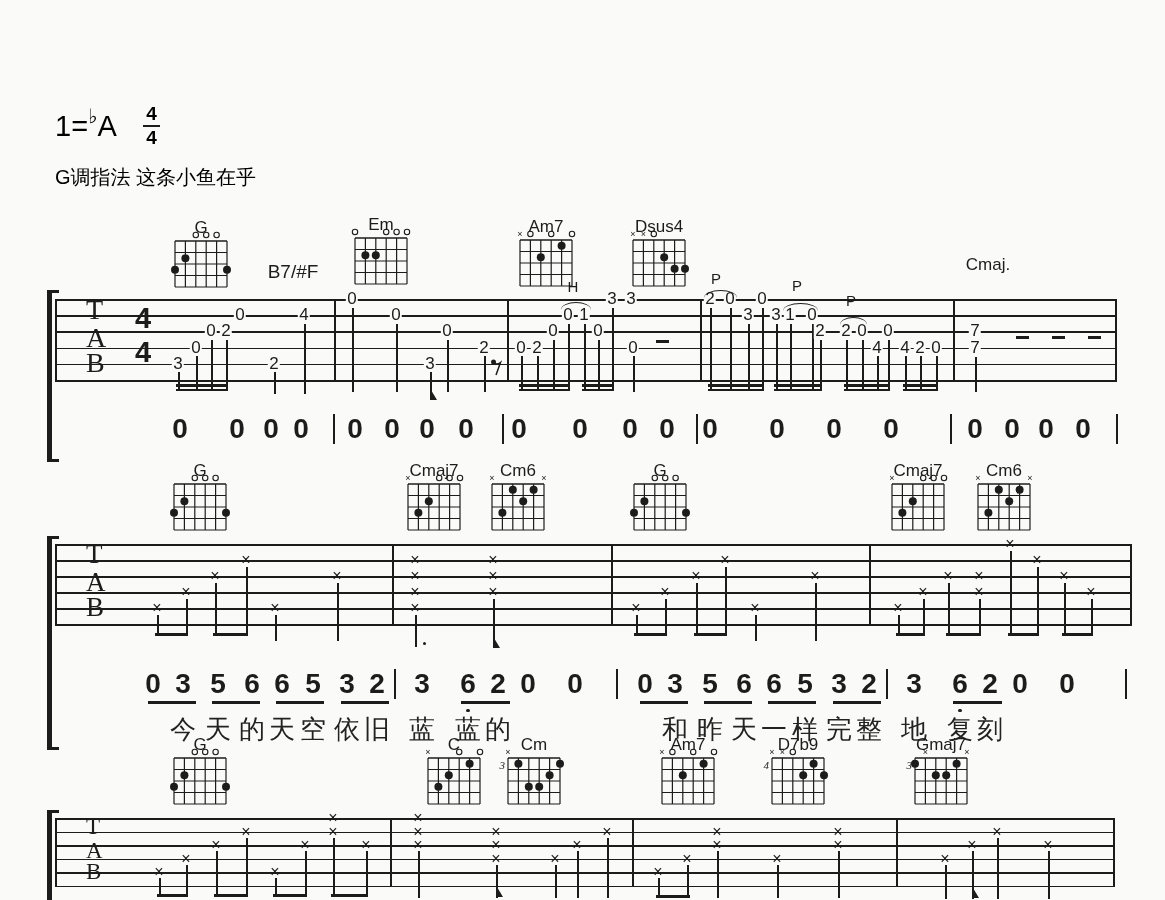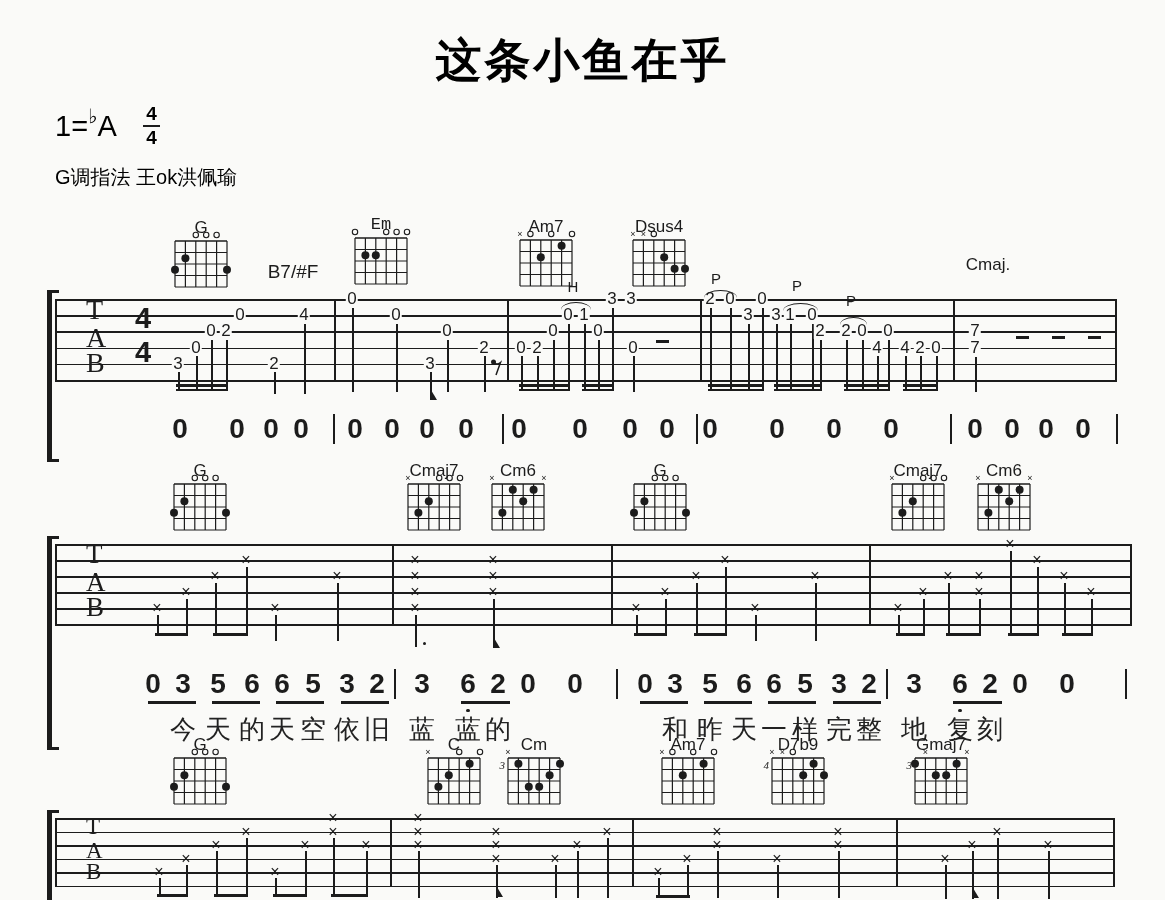--- a/index.html
+++ b/index.html
@@ -32,30 +32,29 @@
   .frac{display:inline-block;margin-left:20px;text-align:center;vertical-align:top;position:relative;top:-6px;}
   .frac div{font-size:19px;font-weight:700;line-height:1.05;padding:0 3px;}
   .frac .bar{height:2px;padding:0;margin:1px 0;}
   #fingering{position:absolute;left:55px;top:164px;font-size:20px;}
   #arranger{position:absolute;left:840px;top:167px;width:250px;text-align:right;font-size:20px;}
 </style>
 </head>
 <body>
 
 <div id="canvas" style="background: rgb(250, 250, 248);">
-  <div id="title">这条小鱼在乎</div>
   <div id="keyline">
     <span>1=</span><span class="flat">♭</span><span>A</span>
     <span class="frac">
       <div>4</div>
       <div class="bar" style="background: rgb(28, 28, 28);"></div>
       <div>4</div>
     </span>
   </div>
-  <div id="fingering">G调指法 王ok洪佩瑜</div>
+  <div id="fingering">G调指法 这条小鱼在乎</div>
 <div class="hline" style="left: 55px; top: 299px; width: 1060px; background: rgb(28, 28, 28);"></div>
     <div class="hline" style="left: 55px; top: 315.2px; width: 1060px; background: rgb(28, 28, 28);"></div>
     <div class="hline" style="left: 55px; top: 331.4px; width: 1060px; background: rgb(28, 28, 28);"></div>
     <div class="hline" style="left: 55px; top: 347.6px; width: 1060px; background: rgb(28, 28, 28);"></div>
     <div class="hline" style="left: 55px; top: 363.8px; width: 1060px; background: rgb(28, 28, 28);"></div>
     <div class="hline" style="left: 55px; top: 380px; width: 1060px; background: rgb(28, 28, 28);"></div>
     <div class="vline" style="left: 55px; top: 299px; height: 82.6px; background: rgb(28, 28, 28);"></div>
     <div class="vline" style="left: 334px; top: 299px; height: 82.6px; background: rgb(28, 28, 28);"></div>
     <div class="vline" style="left: 507px; top: 299px; height: 82.6px; background: rgb(28, 28, 28);"></div>
     <div class="vline" style="left: 700px; top: 299px; height: 82.6px; background: rgb(28, 28, 28);"></div>
@@ -82,21 +81,21 @@
       <line x1="12" y1="36" x2="64" y2="36" stroke="#1c1c1c" stroke-width="1.2"></line>
       <line x1="12" y1="47.5" x2="64" y2="47.5" stroke="#1c1c1c" stroke-width="1.2"></line>
       <line x1="12" y1="59" x2="64" y2="59" stroke="#1c1c1c" stroke-width="1.2"></line>
       <circle cx="32.8" cy="7" r="2.7" fill="none" stroke="#1c1c1c" stroke-width="1.1"></circle>
       <circle cx="43.2" cy="7" r="2.7" fill="none" stroke="#1c1c1c" stroke-width="1.1"></circle>
       <circle cx="53.6" cy="7" r="2.7" fill="none" stroke="#1c1c1c" stroke-width="1.1"></circle>
       <circle cx="12" cy="41.75" r="4" fill="#1c1c1c"></circle>
       <circle cx="22.4" cy="30.25" r="4" fill="#1c1c1c"></circle>
       <circle cx="64" cy="41.75" r="4" fill="#1c1c1c"></circle>
     </svg>
-    <div class="chlabel" style="left: 381px; top: 216px; color: rgb(28, 28, 28); font-family: Liberation Mono, monospace;">Em</div>
+    <div class="chlabel" style="left: 381px; top: 216px; color: rgb(28, 28, 28);">Em</div>
     <svg width="70" height="64" style="position: absolute; left: 343px; top: 225px;">
       <line x1="12" y1="13" x2="12" y2="59" stroke="#1c1c1c" stroke-width="1.2"></line>
       <line x1="22.4" y1="13" x2="22.4" y2="59" stroke="#1c1c1c" stroke-width="1.2"></line>
       <line x1="32.8" y1="13" x2="32.8" y2="59" stroke="#1c1c1c" stroke-width="1.2"></line>
       <line x1="43.2" y1="13" x2="43.2" y2="59" stroke="#1c1c1c" stroke-width="1.2"></line>
       <line x1="53.6" y1="13" x2="53.6" y2="59" stroke="#1c1c1c" stroke-width="1.2"></line>
       <line x1="64" y1="13" x2="64" y2="59" stroke="#1c1c1c" stroke-width="1.2"></line>
       <line x1="12" y1="13" x2="64" y2="13" stroke="#1c1c1c" stroke-width="1.6"></line>
       <line x1="12" y1="24.5" x2="64" y2="24.5" stroke="#1c1c1c" stroke-width="1.2"></line>
       <line x1="12" y1="36" x2="64" y2="36" stroke="#1c1c1c" stroke-width="1.2"></line>

